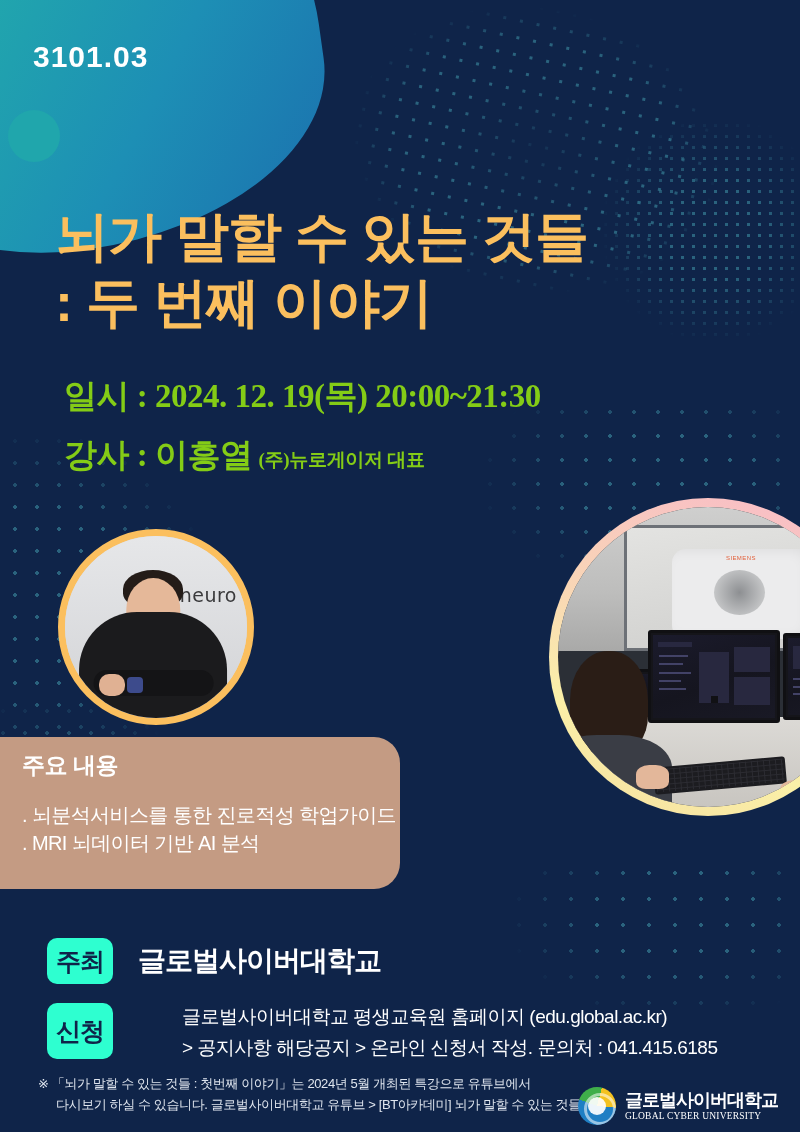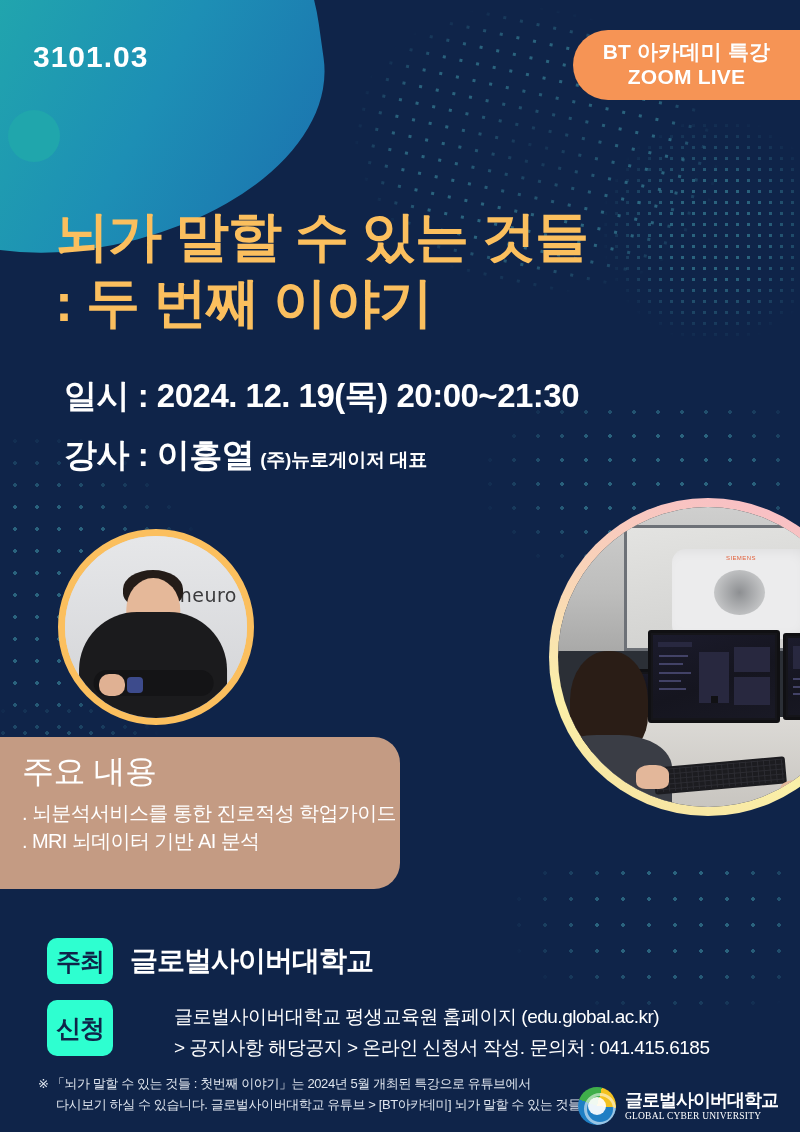--- a/index.html
+++ b/index.html
@@ -119,23 +119,24 @@
     font-size:54px;
     font-weight:700;
     line-height:1.22;
     letter-spacing:-1px;
     white-space:pre-line;
   }
 
   .info-line {
     position:absolute;
     left:64px;
-    color:#ffffff;
+    color:#84cc16;
     font-weight:700;
     white-space:nowrap;
+    font-family:Liberation Serif, serif;
   }
   .info-date { top:374px; font-size:33px; letter-spacing:-.5px; }
   .info-speaker { top:433px; font-size:33px; letter-spacing:-.5px; }
   .info-speaker .affil {
     font-size:19px;
     font-weight:700;
     margin-left:6px;
     letter-spacing:-.3px;
   }
 
@@ -305,38 +306,39 @@
   .content-box {
     position:absolute;
     left:-40px; top:737px;
     width:440px; height:152px;
     background:#c49b83;
     border-radius:0 26px 26px 0;
     padding:13px 20px 0 62px;
     color:#ffffff;
   }
   .content-title {
-    font-size:32px; font-weight:400;
+    font-size:23px; font-weight:700;
     letter-spacing:-.5px;
-    margin-bottom:5px;
+    margin-bottom:20px;
   }
   .content-list { list-style:none; }
   .content-list li {
     font-size:20px;
     font-weight:500;
     letter-spacing:-.6px;
     line-height:1.42;
     white-space:nowrap;
   }
 
   
   .org-row {
     position:absolute;
     display:flex;
-    align-items:flex-start;
+    align-items:center;
+    gap:8px;
   }
   .row-host { left:47px; top:938px; }
   .row-apply { left:47px; top:1000px; }
   .tag {
     flex:0 0 auto;
     width:66px; height:46px;
     background:#2effd0;
     border-radius:10px;
     color:#0f2449;
     font-size:25px;
@@ -424,24 +426,20 @@
     <div class="dots-field dots-topright"></div>
     <div class="dots-field dots-spiral2"></div>
     <div class="dots-field dots-left"></div>
     <div class="dots-field dots-midright"></div>
     <div class="dots-field dots-botright"></div>
     <div class="dots-field dots-botleft"></div>
   </div>
 
   <div class="date-chip">3101.03</div>
 
-  <div class="zoom-badge">
-    <div>BT 아카데미 특강</div>
-    <div>ZOOM LIVE</div>
-  </div>
 
   <div class="headline">뇌가 말할 수 있는 것들
 : 두 번째 이야기</div>
 
   <div class="info-line info-date">일시 : 2024. 12. 19(목) 20:00~21:30</div>
   <div class="info-line info-speaker">
     <span>강사 : 이흥열</span><span class="affil">(주)뉴로게이저 대표</span>
   </div>
 
   <div class="photo-speaker">

